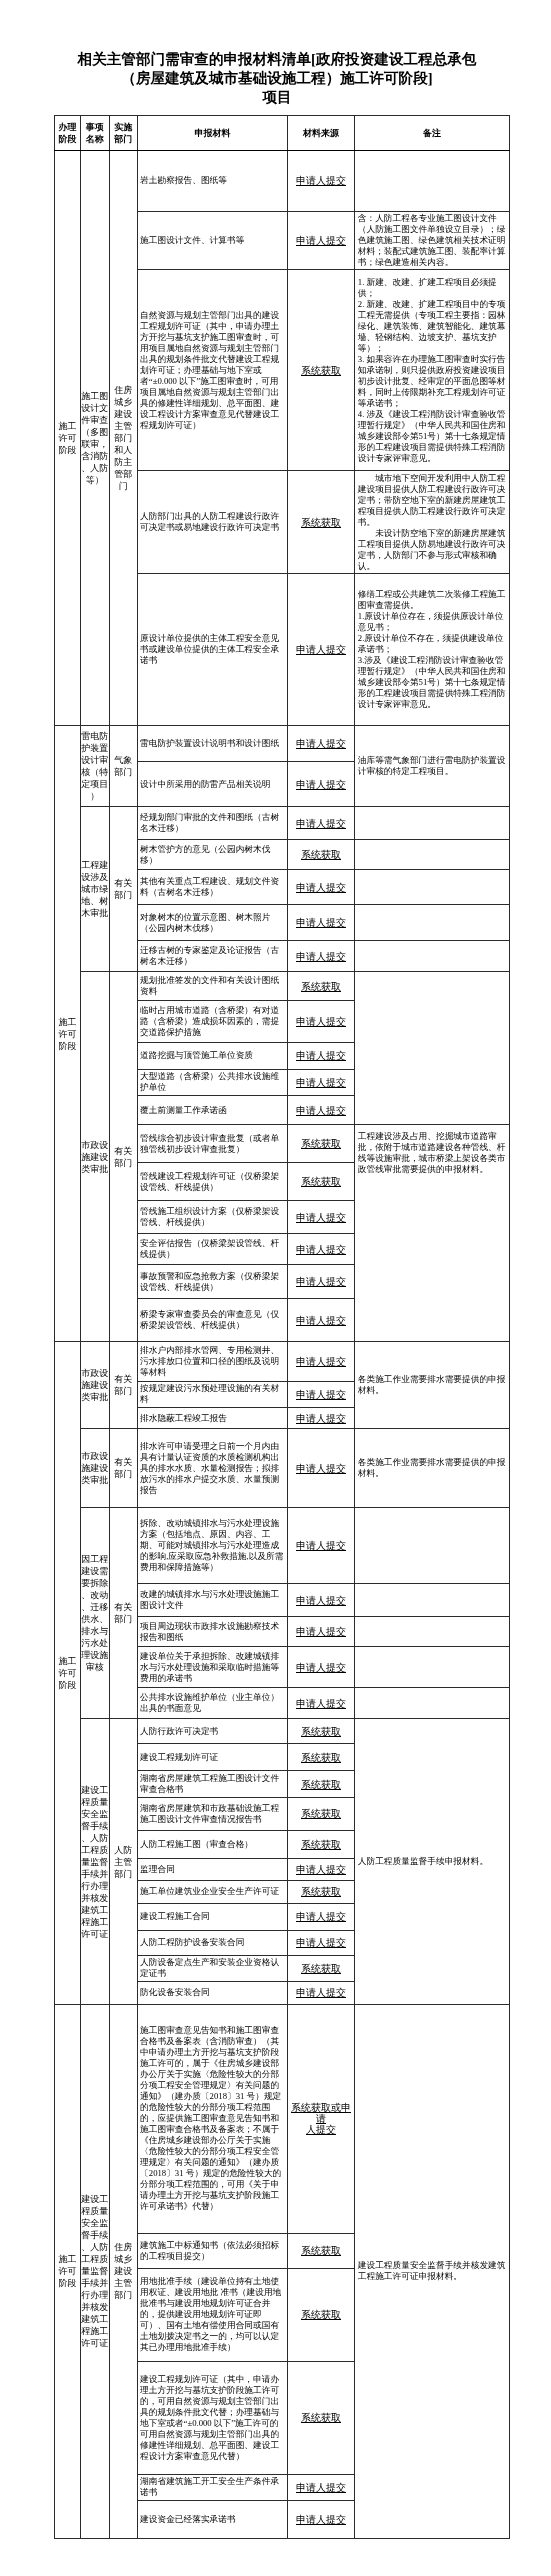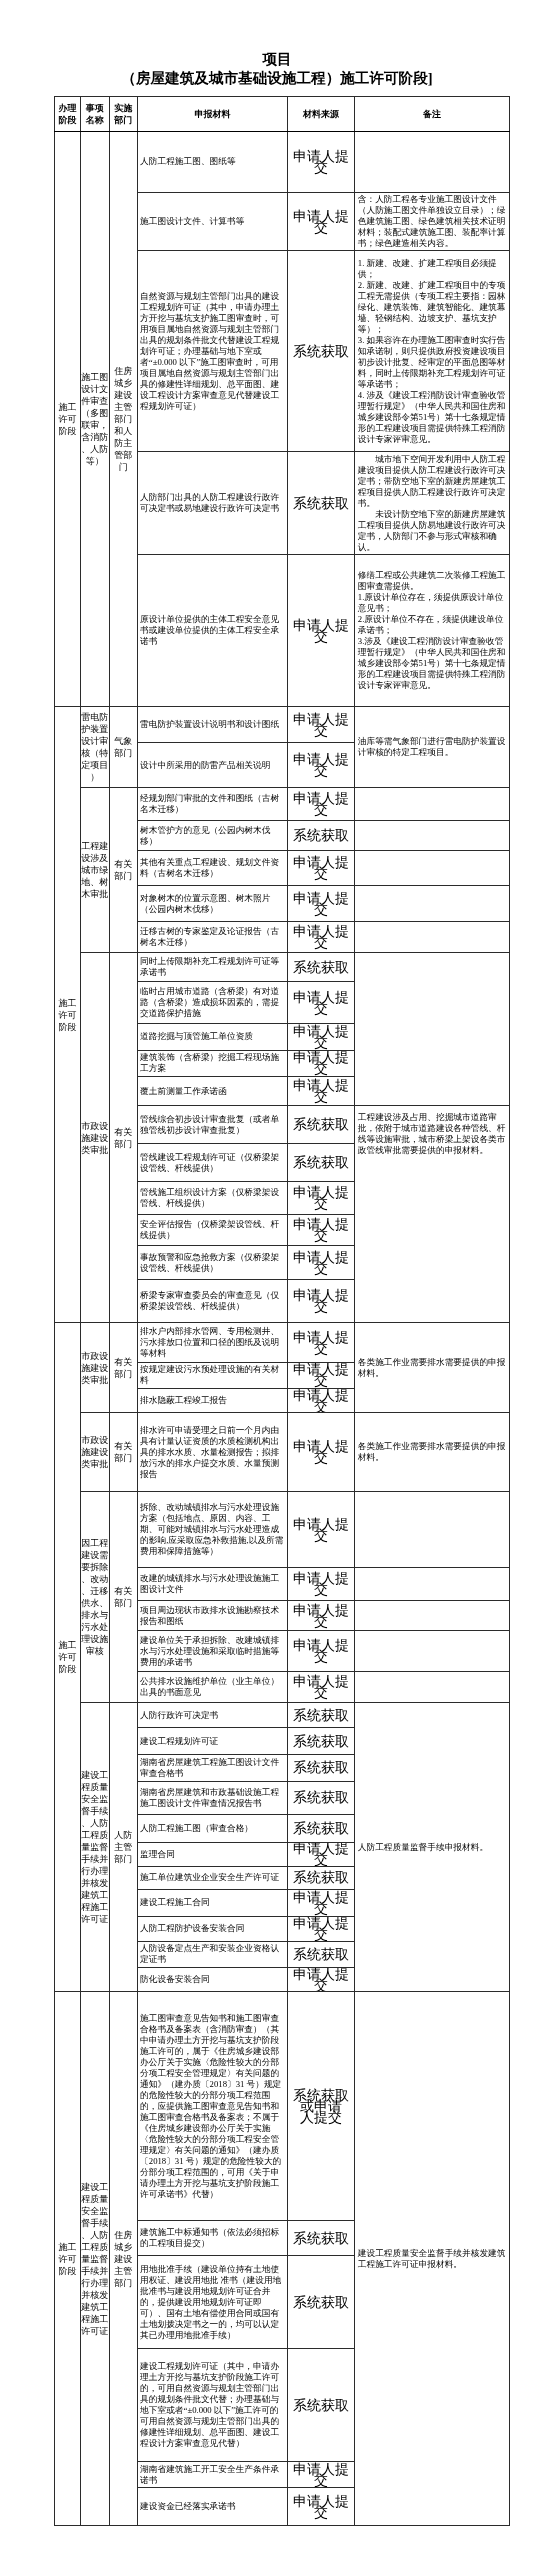--- a/index.html
+++ b/index.html
@@ -8,31 +8,32 @@
   .title{padding-top:50px;margin-left:46px;width:462px;text-align:center;
          font-weight:bold;font-size:14.6px;line-height:19px;}
   table.grid{border-collapse:collapse;table-layout:fixed;margin:7.7px 0 0 54px;
              width:454px;border:1.4px solid #000;}
   .grid th,.grid td{border:0.7px solid #2b2b2b;vertical-align:middle;overflow:hidden;
              white-space:pre-line;word-break:break-all;padding:0.7px 1.4px;box-sizing:border-box;}
   .grid thead th{font-weight:bold;font-size:9px;height:35px;text-align:center;
              border-bottom:1.4px solid #000;line-height:12px;}
   td.stage,td.item,td.dept{text-align:center;font-size:9px;line-height:12px;padding:0;}
   td.material{font-size:8.7px;line-height:11px;text-align:left;padding:1.4px 2.1px;}
-  td.source{font-size:14px;text-align:center;line-height:11px;}
+  td.source{font-size:10px;text-align:center;line-height:11px;text-decoration:underline;}
   td.remark{font-size:8.7px;line-height:11px;text-align:left;padding:1.4px 2.8px;}
   tr.sec>td{border-top:1.4px solid #000;}
   td.vtop{vertical-align:top;padding-top:5.6px;}
 </style>
 </head>
 <body>
 
 <div class="title">
+  <div>相关主管部门需审查的申报材料清单[政府投资建设工程总承包</div>
+  <div>（房屋建筑及城市基础设施工程）施工许可阶段]</div>
   <div>项目</div>
-  <div>（房屋建筑及城市基础设施工程）施工许可阶段]</div>
 </div>
 
 <table class="grid">
   <colgroup>
     <col style="width:26px">
       <col style="width:28.5px">
       <col style="width:28.5px">
     <col style="width:150px">
       <col style="width:67px">
       <col style="width:155px">
@@ -65,21 +66,21 @@
 等）</td>
         <td class="dept" rowspan="5">住房
 城乡
 建设
 主管
 部门
 和人
 防主
 管部
 门</td>
-        <td class="material" rowspan="1">人防工程施工图、图纸等</td>
+        <td class="material" rowspan="1">岩土勘察报告、图纸等</td>
         <td class="source" rowspan="1">申请人提交</td>
         <td class="remark" rowspan="1"></td>
       </tr>
       <tr style="height: 51px;">
         <td class="material" rowspan="1">施工图设计文件、计算书等</td>
         <td class="source" rowspan="1">申请人提交</td>
         <td class="remark" rowspan="1">含：人防工程各专业施工图设计文件（人防施工图文件单独设立目录）；绿色建筑施工图、绿色建筑相关技术证明材料；装配式建筑施工图、装配率计算书；绿色建造相关内容。</td>
       </tr>
       <tr style="height: 201px;">
         <td class="material" rowspan="1">自然资源与规划主管部门出具的建设工程规划许可证（其中，申请办理土方开挖与基坑支护施工图审查时，可用项目属地自然资源与规划主管部门出具的规划条件批文代替建设工程规划许可证；办理基础与地下室或者“±0.000 以下”施工图审查时，可用项目属地自然资源与规划主管部门出具的修建性详细规划、总平面图、建设工程设计方案审查意见代替建设工程规划许可证）</td>
@@ -154,34 +155,34 @@
         <td class="material" rowspan="1">迁移古树的专家鉴定及论证报告（古树名木迁移）</td>
         <td class="source" rowspan="1">申请人提交</td>
         <td class="remark" rowspan="1"></td>
       </tr>
       <tr class="sec" style="height: 29px;">
         <td class="item" rowspan="11">市政设
 施建设
 类审批</td>
         <td class="dept" rowspan="11">有关
 部门</td>
-        <td class="material" rowspan="1">同时上传限期补充工程规划许可证等承诺书</td>
+        <td class="material" rowspan="1">规划批准签发的文件和有关设计图纸资料</td>
         <td class="source" rowspan="1">系统获取</td>
         <td class="remark" rowspan="5"></td>
       </tr>
       <tr style="height: 42px;">
         <td class="material" rowspan="1">临时占用城市道路（含桥梁）有对道路（含桥梁）造成损坏因素的，需提交道路保护措施</td>
         <td class="source" rowspan="1">申请人提交</td>
       </tr>
       <tr style="height: 26.4px;">
         <td class="material" rowspan="1">道路挖掘与顶管施工单位资质</td>
         <td class="source" rowspan="1">申请人提交</td>
       </tr>
       <tr style="height: 26.4px;">
-        <td class="material" rowspan="1">建筑装饰（含桥梁）挖掘工程现场施工方案</td>
+        <td class="material" rowspan="1">大型道路（含桥梁）公共排水设施维护单位</td>
         <td class="source" rowspan="1">申请人提交</td>
       </tr>
       <tr style="height: 29px;">
         <td class="material" rowspan="1">覆土前测量工作承诺函</td>
         <td class="source" rowspan="1">申请人提交</td>
       </tr>
       <tr style="height: 38px;">
         <td class="material" rowspan="1">管线综合初步设计审查批复（或者单独管线初步设计审查批复）</td>
         <td class="source" rowspan="1">系统获取</td>
         <td class="remark vtop" rowspan="6">工程建设涉及占用、挖掘城市道路审批，依附于城市道路建设各种管线、杆线等设施审批，城市桥梁上架设各类市政管线审批需要提供的申报材料。</td>

